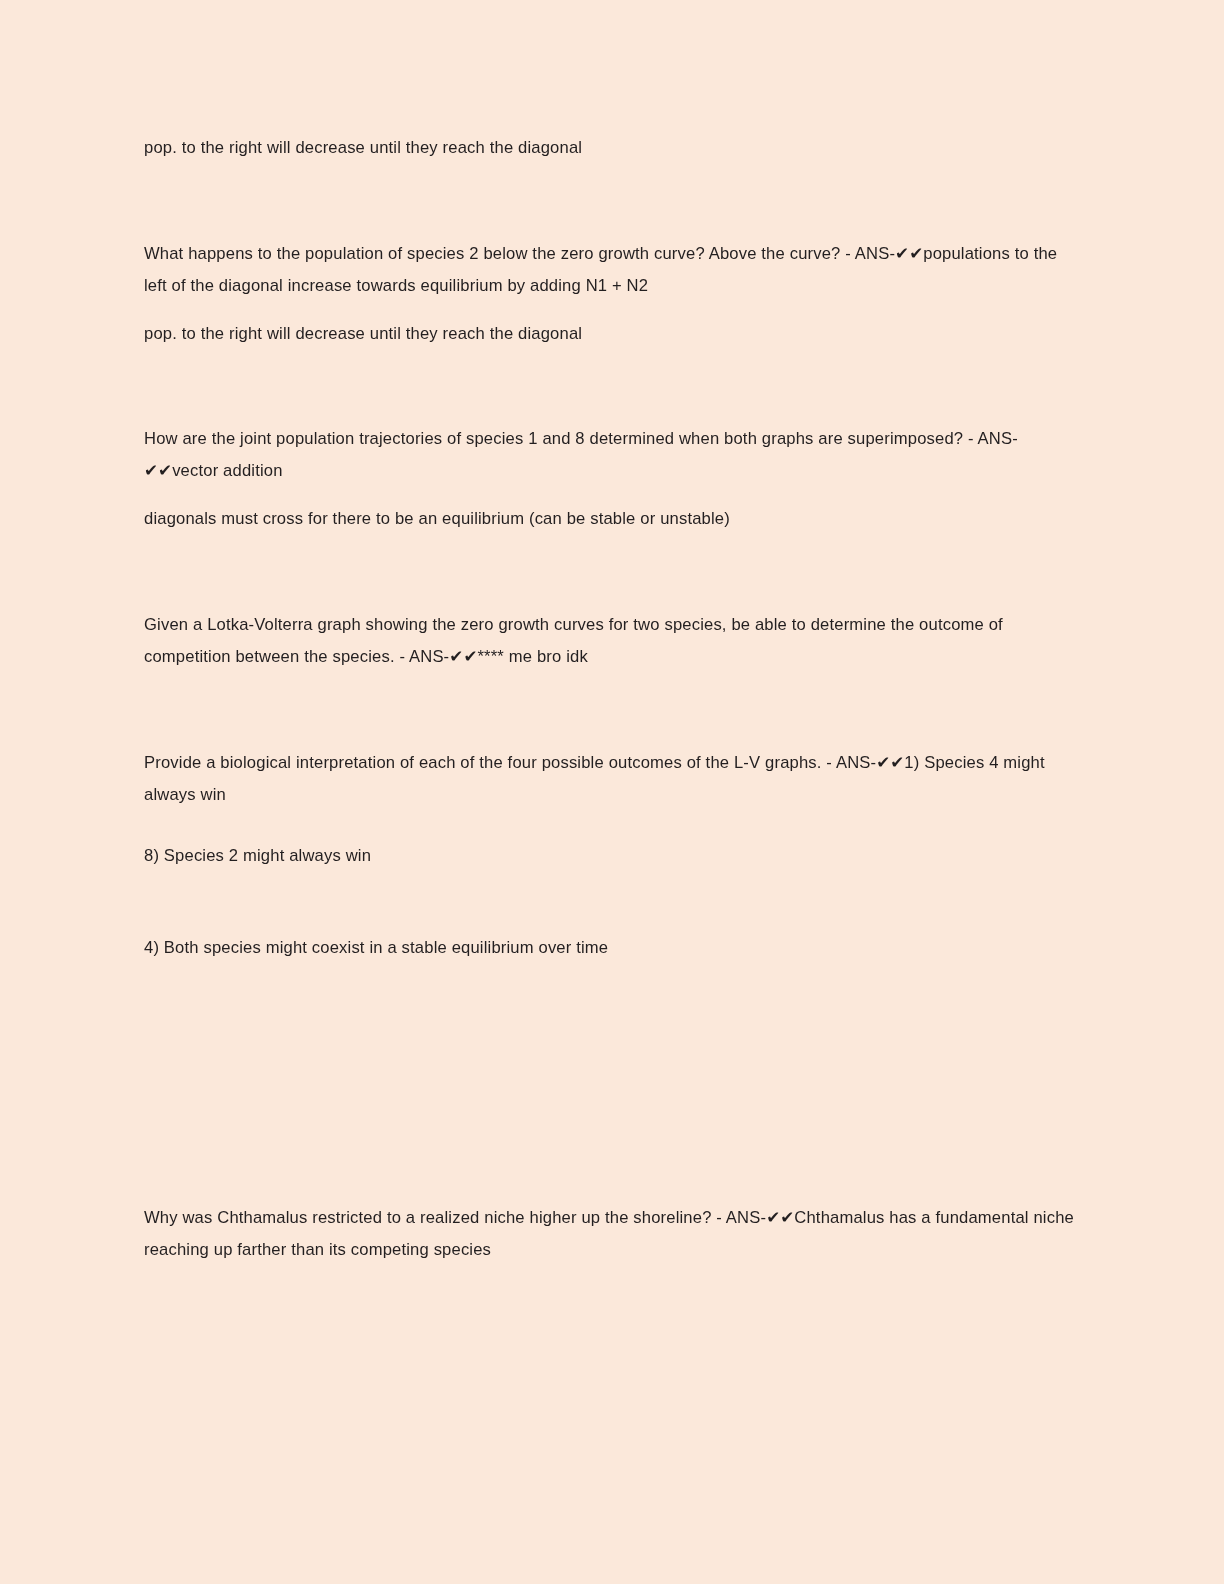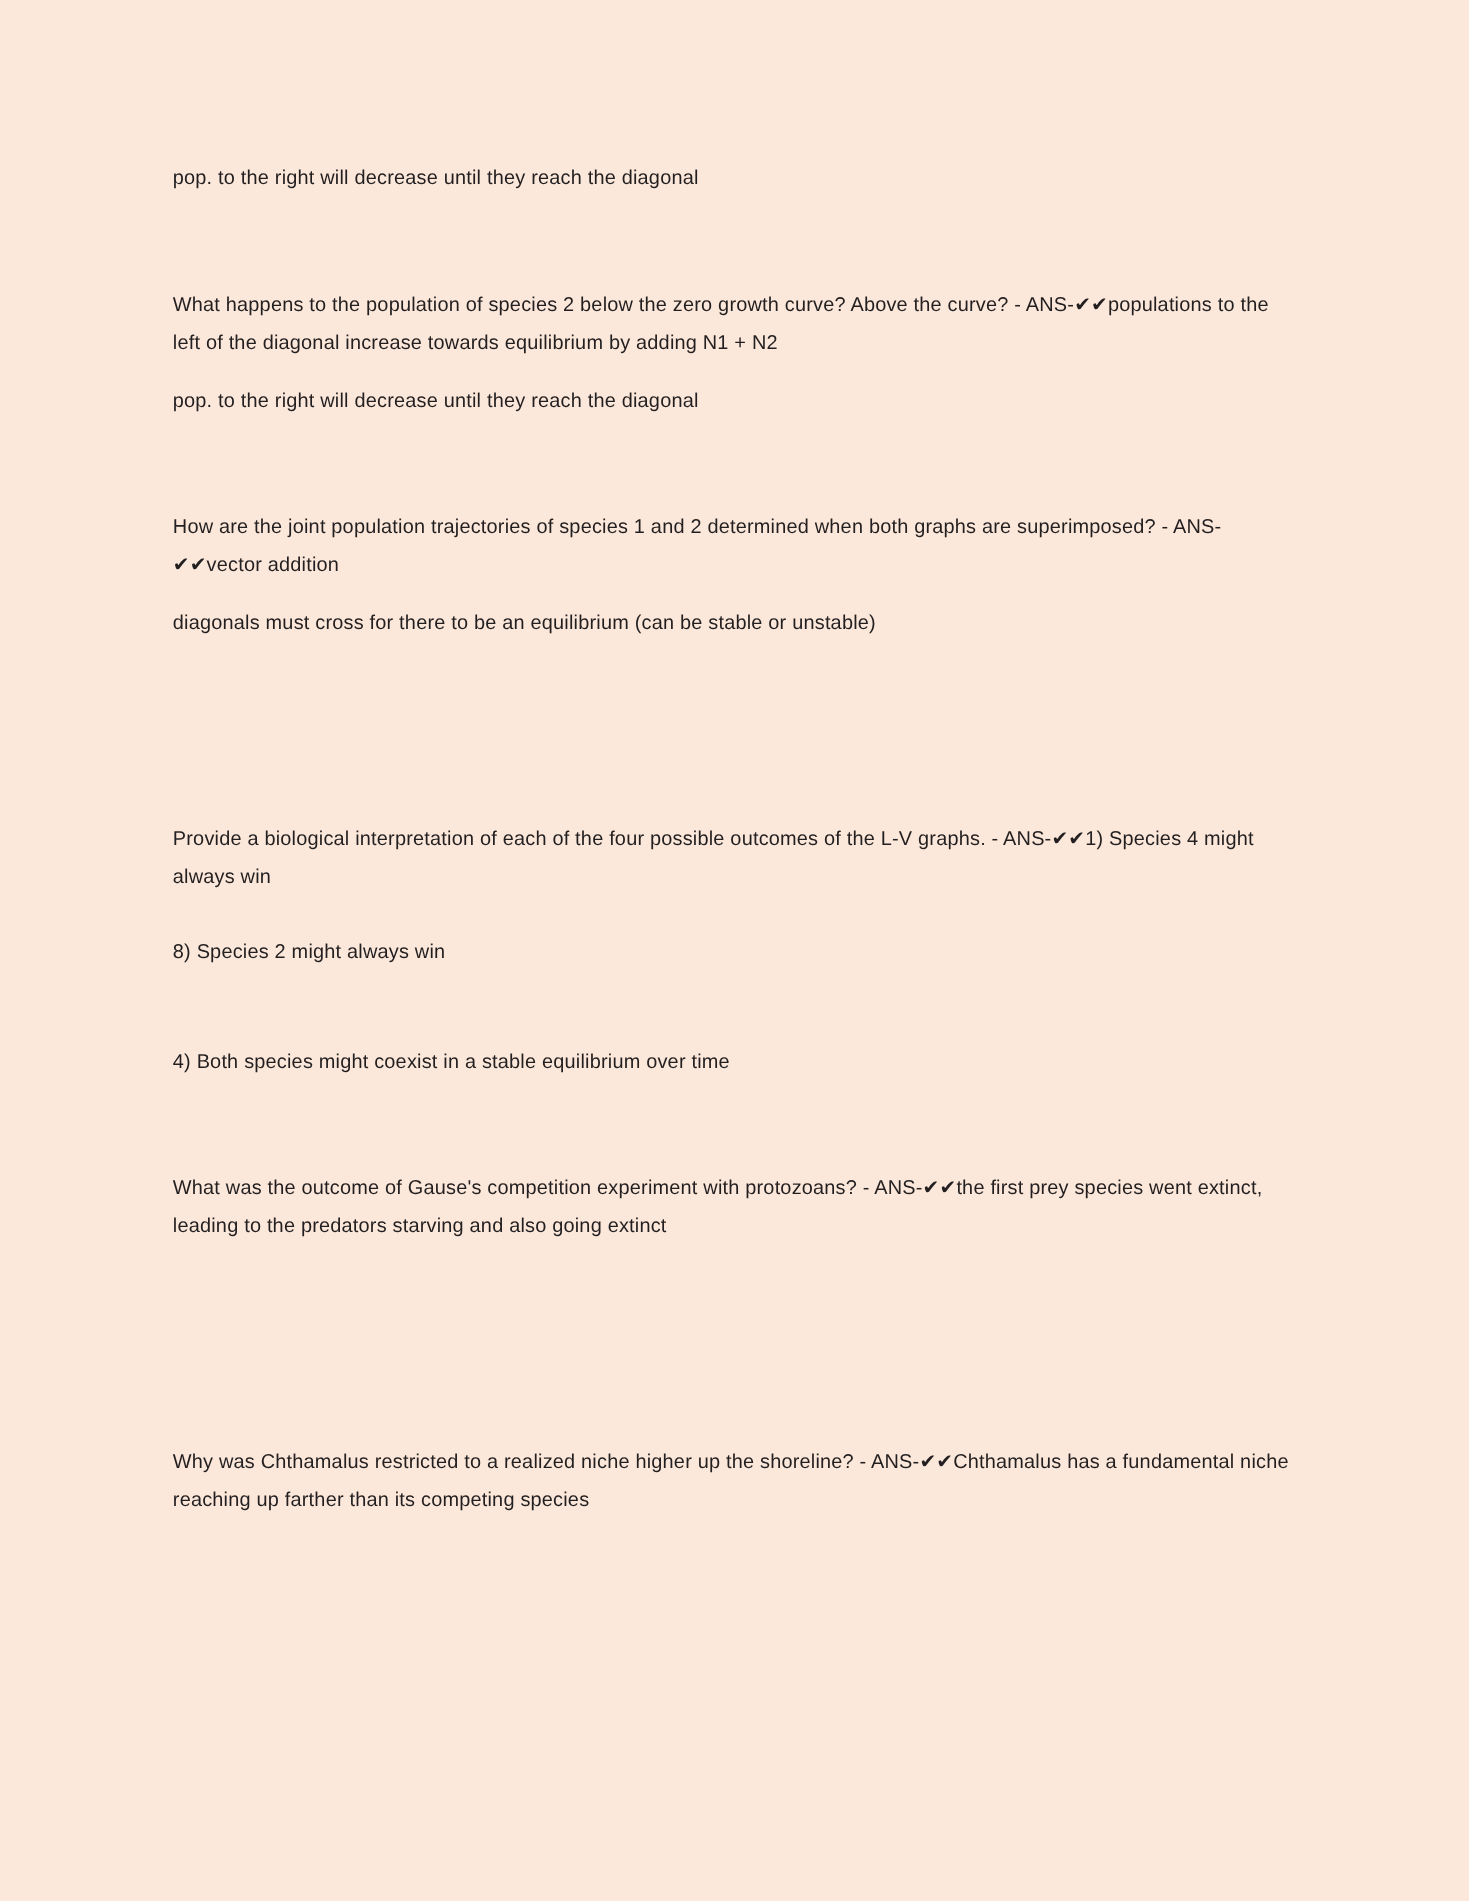--- a/index.html
+++ b/index.html
@@ -49,43 +49,45 @@
 
     <div>
       <p class="para">What happens to the population of species 2 below the zero growth curve? Above the curve? - ANS-✔✔populations to the left of the diagonal increase towards equilibrium by adding N1 + N2</p>
       <div class="gap-sm"></div>
       <p class="para">pop. to the right will decrease until they reach the diagonal</p>
     </div>
 
     <div class="gap-lg"></div>
 
     <div>
-      <p class="para">How are the joint population trajectories of species 1 and 2 determined when both graphs are superimposed? - ANS-✔✔vector addition</p>
+      <p class="para">How are the joint population trajectories of species 1 and 8 determined when both graphs are superimposed? - ANS-✔✔vector addition</p>
       <div class="gap-sm"></div>
       <p class="para">diagonals must cross for there to be an equilibrium (can be stable or unstable)</p>
     </div>
 
     <div class="gap-lg"></div>
 
+    <div>
+      <p class="para">Given a Lotka-Volterra graph showing the zero growth curves for two species, be able to determine the outcome of competition between the species. - ANS-✔✔**** me bro idk</p>
+    </div>
 
     <div class="gap-lg"></div>
 
     <div>
       <p class="para">Provide a biological interpretation of each of the four possible outcomes of the L-V graphs. - ANS-✔✔1) Species 4 might always win</p>
       <div class="gap-md"></div>
       <p class="para">8) Species 2 might always win</p>
       <div class="gap-md"></div>
       <div class="gap-md"></div>
       <p class="para">4) Both species might coexist in a stable equilibrium over time</p>
     </div>
 
     <div class="gap-lg"></div>
 
     <div>
-      <p class="para">What was the outcome of Gause's competition experiment with protozoans? - ANS-✔✔the first prey species went extinct, leading to the predators starving and also going extinct</p>
       <div class="gap-sm"></div>
     </div>
 
     <div class="gap-lg"></div>
 
 
     <div class="gap-lg"></div>
 
     <div>
       <p class="para">Why was Chthamalus restricted to a realized niche higher up the shoreline? - ANS-✔✔Chthamalus has a fundamental niche reaching up farther than its competing species</p>

